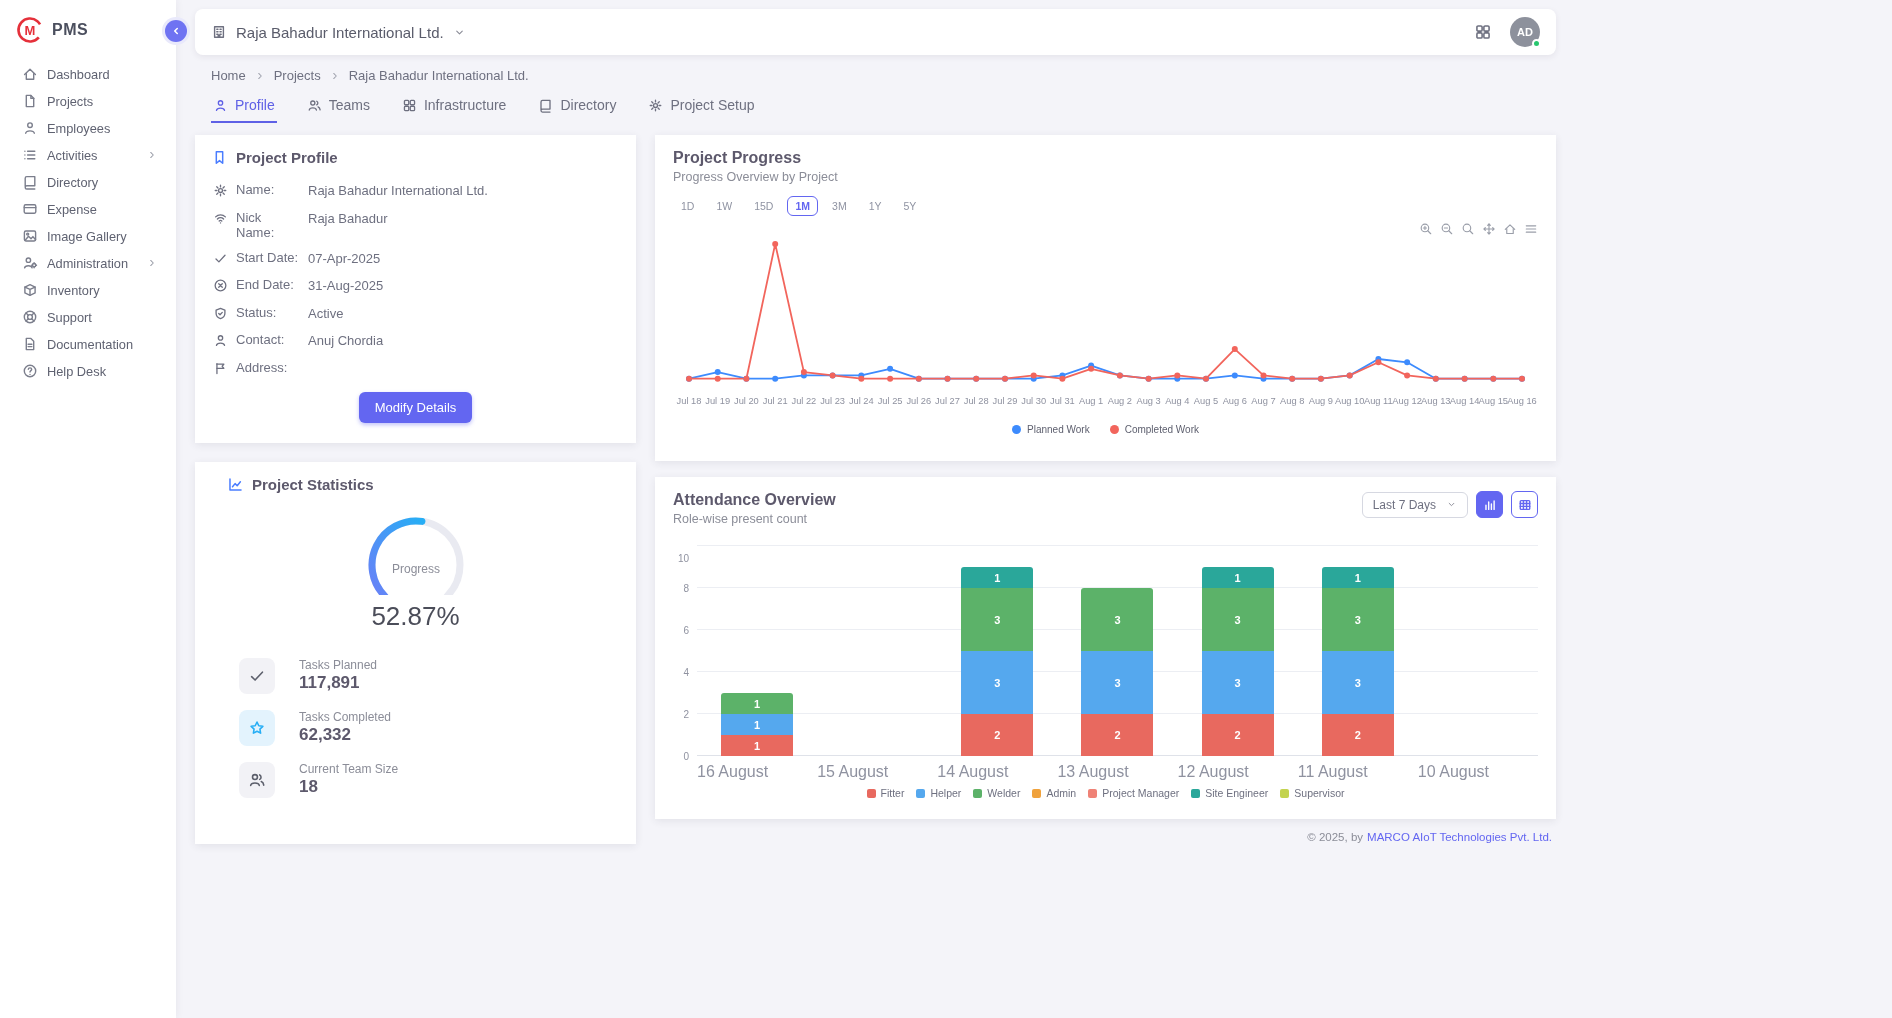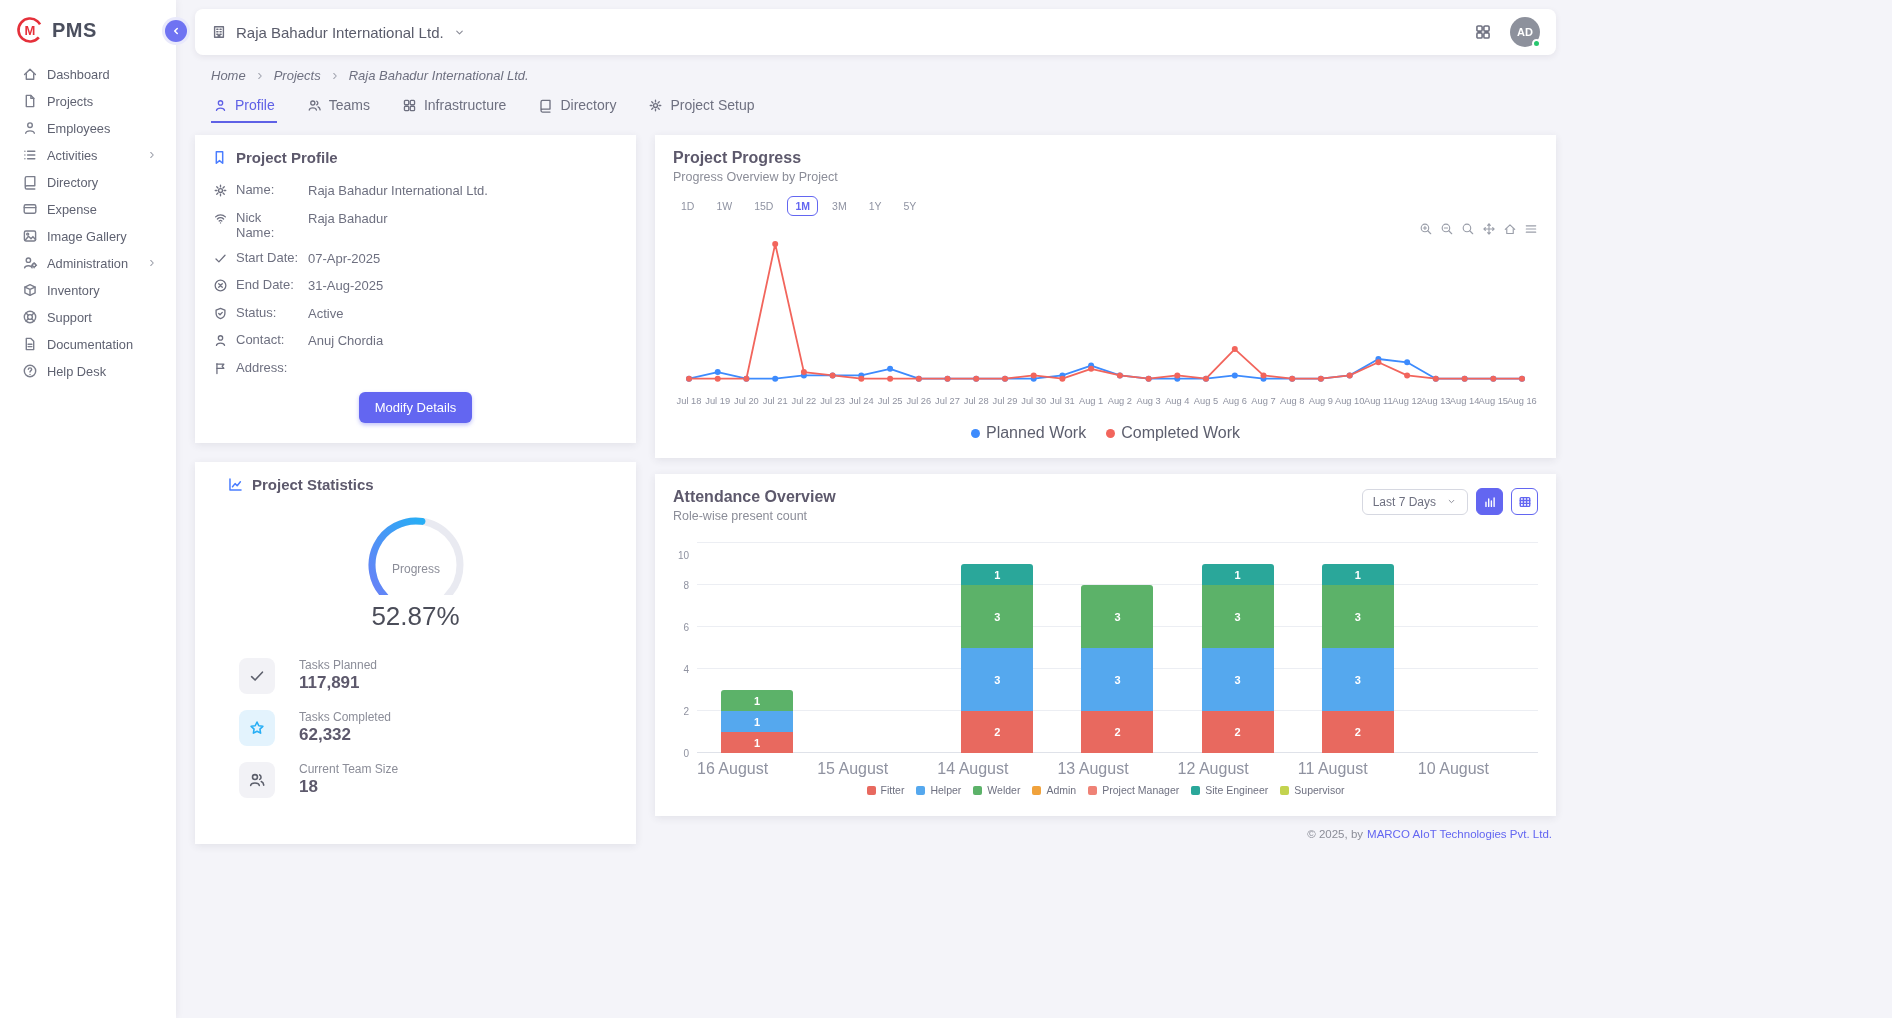--- a/index.html
+++ b/index.html
@@ -10,21 +10,21 @@
     font-family:"Liberation Sans", sans-serif;
     color:#5d5f6e;
   }
   .app { display:flex; width:1892px; height:1018px; }
 
   
   .sidebar { width:176px; background:#fff; position:relative; flex-shrink:0;
              box-shadow:0 0 8px rgba(47,43,61,.08); z-index:3; }
   .logo-row { display:flex; align-items:center; gap:8px; padding:16px 14px 16px 16px; cursor:pointer; }
   .logo-mark { width:28px; height:28px; }
-  .logo-text { font-size:20px; font-weight:bold; color:#4b4f5e; letter-spacing:.5px; }
+  .logo-text { font-size:16px; font-weight:bold; color:#4b4f5e; letter-spacing:.5px; }
   .collapse-btn { position:absolute; top:20px; right:-11px; width:22px; height:22px; border-radius:50%;
                   background:#6f73f2; border:none; color:#fff; display:flex; align-items:center; justify-content:center;
                   cursor:pointer; box-shadow:0 0 0 3px #e9e9fb; z-index:5; padding:0; }
   .collapse-btn .ic { width:12px; height:12px; stroke-width:2; }
   .side-item { display:flex; align-items:center; gap:9px; padding:5px 12px 5px 16px;
                font-size:12.8px; color:#5f6271; cursor:pointer; border-radius:6px; margin:1px 6px; }
   .side-item .ic { color:#7b7e8c; flex-shrink:0; }
   .side-item .chev { margin-left:auto; width:12px; height:12px; color:#9a9da8; }
 
   .ic { width:16px; height:16px; fill:none; stroke:currentColor; stroke-width:1.4;
@@ -42,21 +42,21 @@
   .company-name { font-size:15px; font-weight:500; }
   .company .chev-down { width:13px; height:13px; color:#8b8d98; }
   .top-actions { margin-left:auto; display:flex; align-items:center; gap:16px; }
   .icon-btn { background:none; border:none; cursor:pointer; padding:2px; color:#6e7080; }
   .icon-btn .ic { width:18px; height:18px; }
   .avatar { position:relative; width:30px; height:30px; border-radius:50%; background:#8d919c;
             color:#fff; font-size:11px; font-weight:600; display:flex; align-items:center; justify-content:center; cursor:pointer; }
   .status-dot { position:absolute; right:-1px; bottom:-1px; width:9px; height:9px; border-radius:50%;
                 background:#28c76f; border:2px solid #fff; }
 
-  .breadcrumb { display:flex; align-items:center; gap:8px; margin:13px 0 6px 16px; font-size:13px; color:#6e7080;font-style:italic; }
+  .breadcrumb { display:flex; align-items:center; gap:8px; margin:13px 0 6px 16px; font-size:13px; color:#6e7080; }
   .crumb { cursor:pointer; }
   .crumb.current { cursor:default; }
   .bc-sep { width:12px; height:12px; color:#a0a3ae; }
 
   .tabs { display:flex; gap:28px; padding-left:16px; margin-bottom:12px; }
   .tab { display:flex; align-items:center; gap:7px; background:none; border:none; cursor:pointer;
          font-family:inherit; font-size:14px; color:#6e7080; padding:8px 2px; border-bottom:2px solid transparent; }
   .tab .ic { width:15px; height:15px; }
   .tab.active { color:#5f61e6; border-bottom-color:#5f61e6; font-weight:500; }
 
@@ -90,34 +90,34 @@
   .stat-row { display:flex; align-items:center; gap:24px; margin-bottom:16px; }
   .tile { width:36px; height:36px; border-radius:8px; display:flex; align-items:center; justify-content:center; flex-shrink:0; }
   .tile .ic { width:18px; height:18px; }
   .tile.gray { background:#f2f2f6; color:#5c5f6b; }
   .tile.blue { background:#e3f3fd; color:#27aef5; }
   .stat-txt { display:flex; flex-direction:column; }
   .stat-label { font-size:12px; color:#8b8d98; }
   .stat-value { font-size:17px; font-weight:600; color:#5d596c; margin-top:1px; }
 
   
-  .progress-card { padding:14px 18px 10px; position:relative; }
+  .progress-card { padding:14px 18px 20px; position:relative; }
   .chart-title { font-size:16px; font-weight:700; color:#5d596c; margin:0; }
   .chart-sub { font-size:12.5px; color:#8b8d98; margin-top:3px; }
   .range-row { display:flex; gap:6px; margin-top:12px; align-items:center; }
   .range-btn { background:none; border:1px solid transparent; border-radius:6px; font-family:inherit;
                font-size:10.5px; color:#8f93a2; padding:3px 7px; cursor:pointer; }
   .range-btn.active { border-color:#6366f1; color:#6366f1; font-weight:600; }
   .modebar { position:absolute; right:18px; top:84px; display:flex; gap:7px; }
   .mb-btn { cursor:pointer; color:#9a9ea9; }
   .mb-btn .ic { width:14px; height:14px; stroke-width:1.3; }
   #line-chart { width:100%; display:block; margin-top:6px; }
   .ax-label { font-size:9.3px; fill:#8f92a0; text-anchor:middle; }
 
-  .chart-legend { display:flex; justify-content:center; align-items:center; gap:20px; margin:6px 0 6px; font-size:16px; color:#5d5f6e; }
+  .chart-legend { display:flex; justify-content:center; align-items:center; gap:20px; margin:6px 0 6px; font-size:10px; color:#5d5f6e; }
   .lg-item { display:flex; align-items:center; cursor:pointer; }
   .lg-dot { width:9px; height:9px; border-radius:50%; display:inline-block; margin-right:6px; }
   .lg-sq { width:9px; height:9px; border-radius:2px; display:inline-block; margin-right:5px; }
   .chart-legend.small { gap:12px; font-size:10.5px; color:#6e7080; flex-wrap:wrap; }
 
   
   .attendance-card { margin-top:16px; padding:14px 18px 14px; }
   .att-head { display:flex; justify-content:space-between; align-items:flex-start; }
   .att-controls { display:flex; align-items:center; gap:8px; }
   .select { display:flex; align-items:center; gap:10px; border:1px solid #d6d8e1; border-radius:6px;

